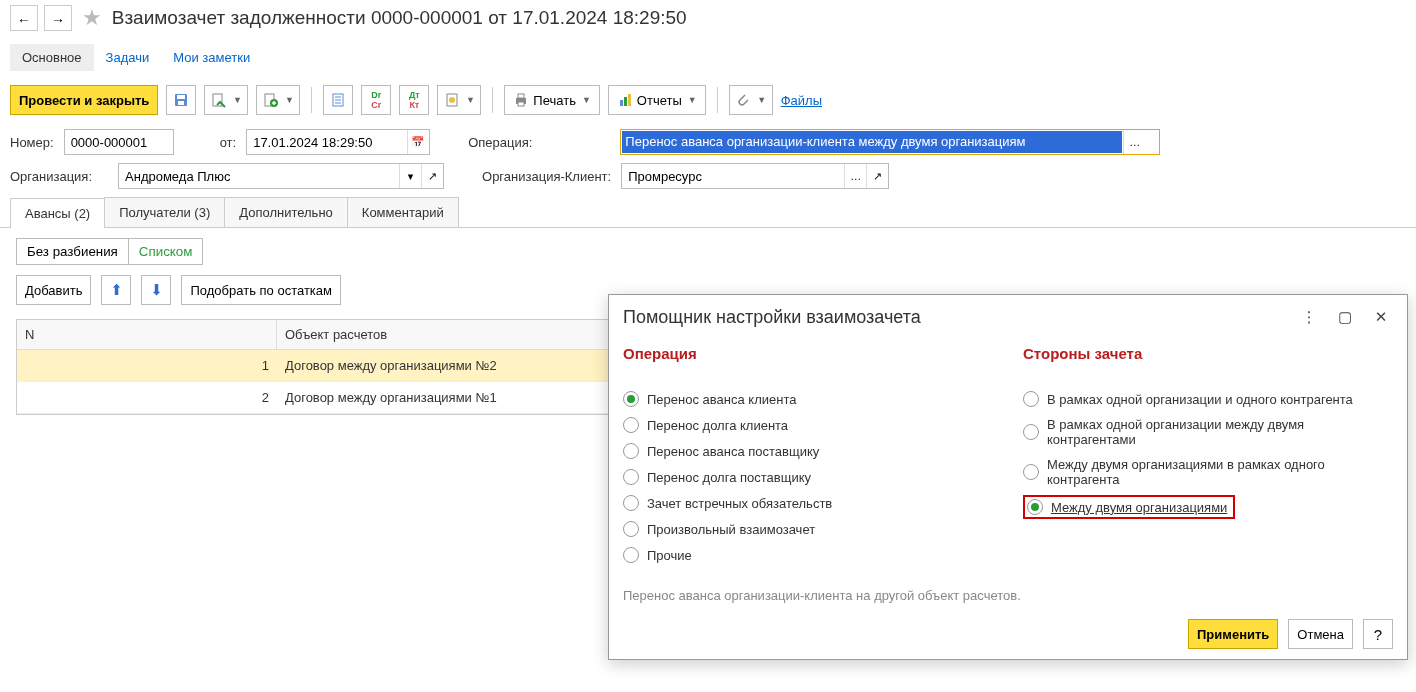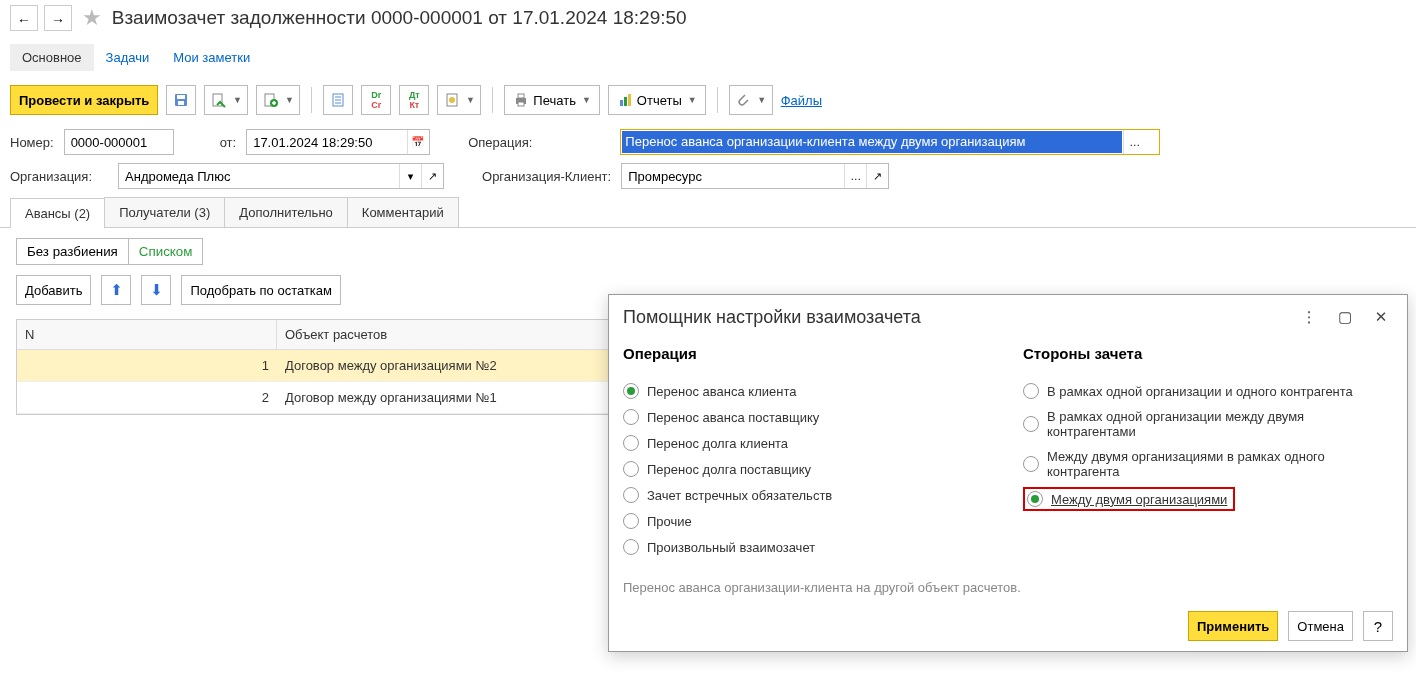--- a/index.html
+++ b/index.html
@@ -54,21 +54,21 @@
 .table-row .td { padding: 8px 8px; }
 .table-row .td.n { width: 260px; text-align: right; }
 .table-row .td.obj { flex: 1; }
 
 .dialog { position: absolute; top: 294px; left: 608px; width: 800px; background: #fff; border: 1px solid #999; box-shadow: 0 4px 16px rgba(0,0,0,0.2); }
 .dialog-header { display: flex; align-items: center; padding: 10px 14px; }
 .dialog-title { font-size: 18px; flex: 1; }
 .dlg-icon-btn { width: 24px; height: 24px; border: none; background: transparent; cursor: pointer; font-size: 15px; color: #444; display: flex; align-items: center; justify-content: center; margin-left: 12px; }
 .dialog-body { padding: 6px 14px 14px 14px; display: flex; gap: 30px; }
 .dlg-col { flex: 1; }
-.dlg-heading { color: #000000; font-size: 15px; font-weight: bold; margin-bottom: 16px; }
+.dlg-heading { color: #b91c1c; font-size: 15px; font-weight: bold; margin-bottom: 24px; }
 .radio-row { display: flex; align-items: center; gap: 8px; padding: 5px 0; cursor: pointer; }
 .radio { width: 16px; height: 16px; border: 1px solid #999; border-radius: 50%; display: inline-flex; align-items: center; justify-content: center; flex-shrink: 0; }
 .radio.checked::after { content: ""; width: 8px; height: 8px; border-radius: 50%; background: #2a9d3a; }
 .highlight-box { border: 2px solid #d40000; padding: 2px 6px 2px 2px; display: inline-flex; align-items: center; gap: 8px; text-decoration: underline; }
 .dlg-desc { color: #888; padding: 6px 14px; font-size: 13px; }
 .dlg-footer { display: flex; justify-content: flex-end; gap: 10px; padding: 10px 14px; align-items: center; }
 .help-btn { width: 30px; height: 30px; border: 1px solid #bbb; background: #fff; cursor: pointer; font-size: 15px; }
 </style>
 </head>
 <body>
@@ -236,41 +236,41 @@
   </div>
   <div class="dialog-body">
     <div class="dlg-col">
       <div class="dlg-heading">Операция</div>
       <div class="radio-row">
           <span class="radio checked"></span>
           <span>Перенос аванса клиента</span>
         </div>
       <div class="radio-row">
           <span class="radio"></span>
+          <span>Перенос долга клиента</span>
+        </div>
+      <div class="radio-row">
+          <span class="radio"></span>
           <span>Перенос аванса поставщику</span>
         </div>
       <div class="radio-row">
           <span class="radio"></span>
-          <span>Перенос долга клиента</span>
-        </div>
-      <div class="radio-row">
-          <span class="radio"></span>
           <span>Перенос долга поставщику</span>
         </div>
       <div class="radio-row">
           <span class="radio"></span>
           <span>Зачет встречных обязательств</span>
         </div>
       <div class="radio-row">
           <span class="radio"></span>
+          <span>Произвольный взаимозачет</span>
+        </div>
+      <div class="radio-row">
+          <span class="radio"></span>
           <span>Прочие</span>
-        </div>
-      <div class="radio-row">
-          <span class="radio"></span>
-          <span>Произвольный взаимозачет</span>
         </div>
     </div>
     <div class="dlg-col">
       <div class="dlg-heading">Стороны зачета</div>
       <div class="radio-row">
           <span class="radio"></span>
           <span>В рамках одной организации и одного контрагента</span>
         </div>
       <div class="radio-row">
           <span class="radio"></span>

